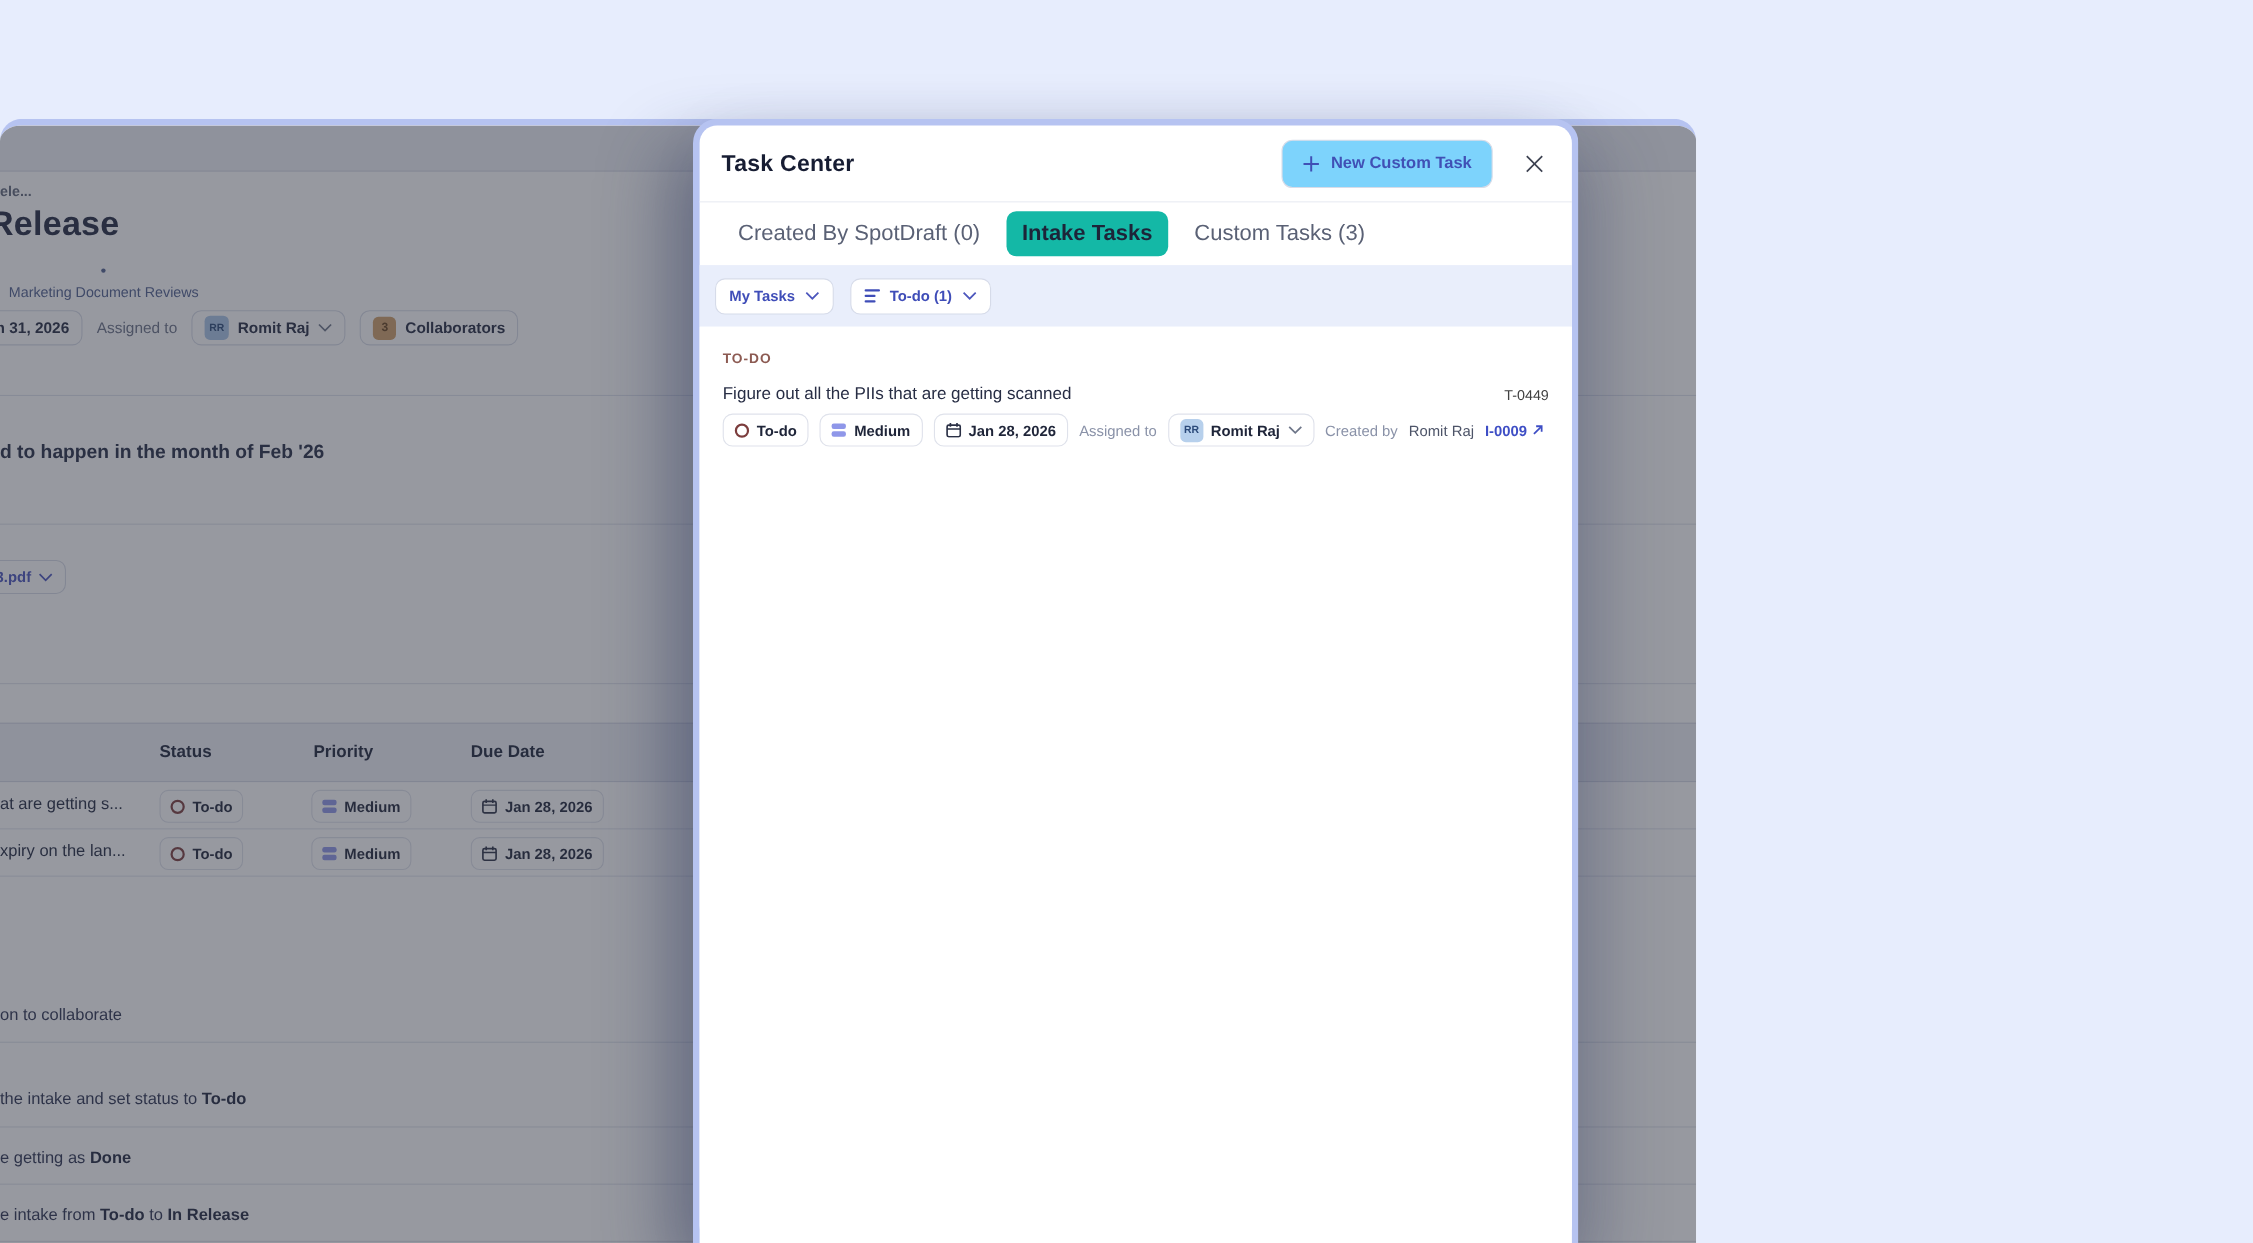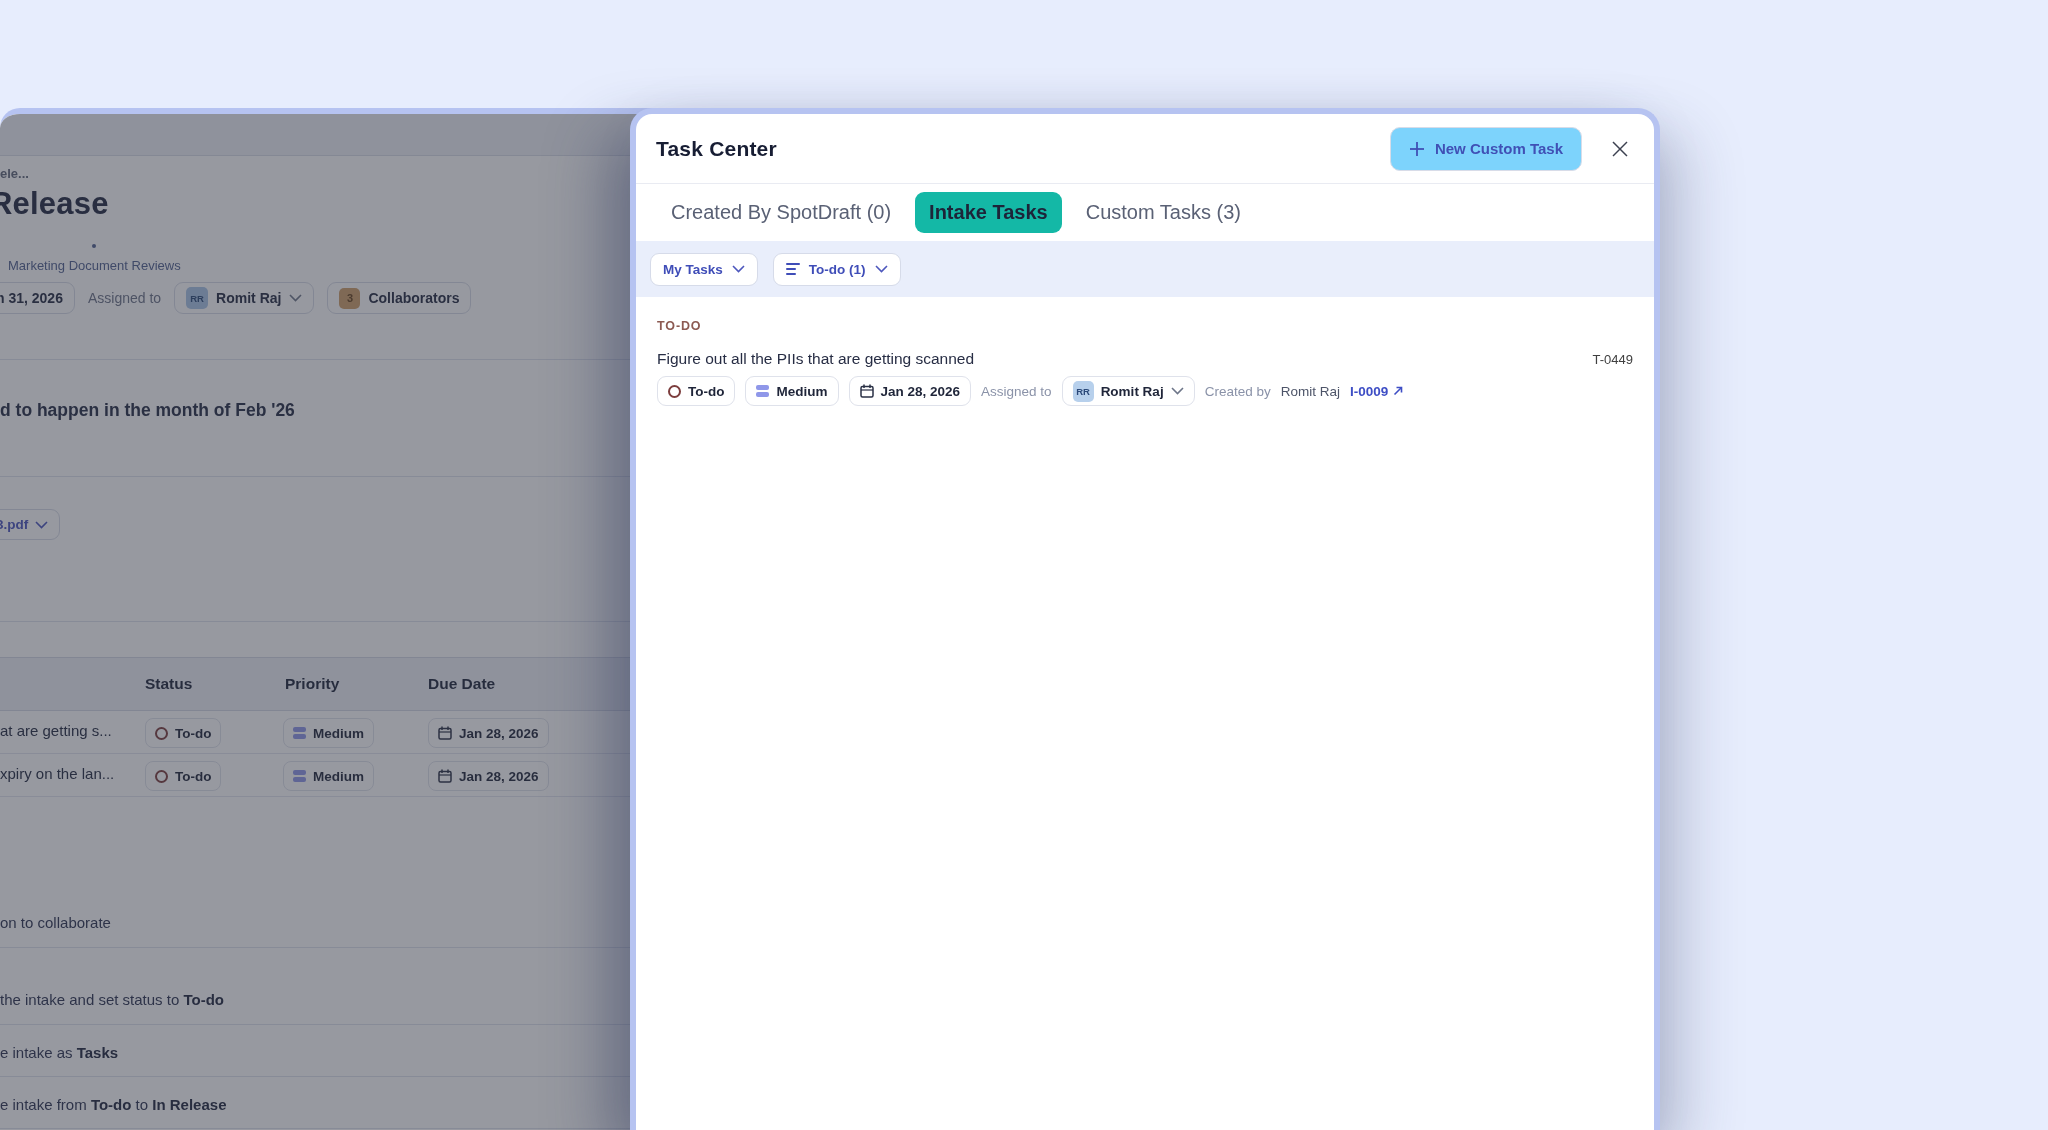--- a/index.html
+++ b/index.html
@@ -54,21 +54,21 @@
   .scrim{ position:absolute; inset:0; background:rgba(47,52,65,.5); }
 
   
   .ring{ width:13px; height:13px; border:2.5px solid #7c3d3d; border-radius:50%; flex:0 0 auto; }
   .pri{ display:flex; flex-direction:column; gap:2.5px; flex:0 0 auto; }
   .pri i{ width:13px; height:4.5px; border-radius:2px; background:#8f97e9; display:block; }
   svg{ display:block; }
 
   
   .panel{
-    position:absolute; left:630px; top:108px; width:1030px; height:1022px;
+    position:absolute; left:630px; top:108px; width:805px; height:1022px;
     background:#fff; border:6px solid #b6c3f1; border-bottom:none;
     border-radius:22px 22px 0 0;
     box-shadow:-26px 26px 60px rgba(45,55,95,.40), 26px 26px 60px rgba(45,55,95,.22);
     display:flex; flex-direction:column;
   }
   .p-header{ height:70px; display:flex; align-items:center; padding:0 20px; border-bottom:1px solid #e9ebf2; flex:0 0 auto; }
   .p-title{ font-size:21px; font-weight:700; color:#171d33; letter-spacing:.2px; flex:1; }
   .btn-new{ display:inline-flex; align-items:center; gap:10px; height:44px; padding:0 18px;
     background:#7dd3fc; border:1px solid #d8dce8; border-radius:10px; cursor:pointer;
     font-size:15px; font-weight:600; color:#4050b5; font-family:inherit; }
@@ -199,21 +199,21 @@
     <span>on to collaborate</span>
   </div>
   <div class="bg-divider" style="top:833px"></div>
 
   <div class="bg-abs bg-line" style="top:877px;left:0">
     <span>the intake and set status to </span><b>To-do</b>
   </div>
   <div class="bg-divider" style="top:910px"></div>
 
   <div class="bg-abs bg-line" style="top:930px;left:0">
-    <span>e intake as </span><b>Tasks</b>
+    <span>e getting as </span><b>Done</b>
   </div>
   <div class="bg-divider" style="top:962px"></div>
 
   <div class="bg-abs bg-line" style="top:982px;left:0">
     <span>e intake from </span><b>To-do</b><span> to </span><b>In Release</b>
   </div>
   <div class="bg-divider" style="top:1014px"></div>
 
   <div class="scrim"></div>
 </div>

